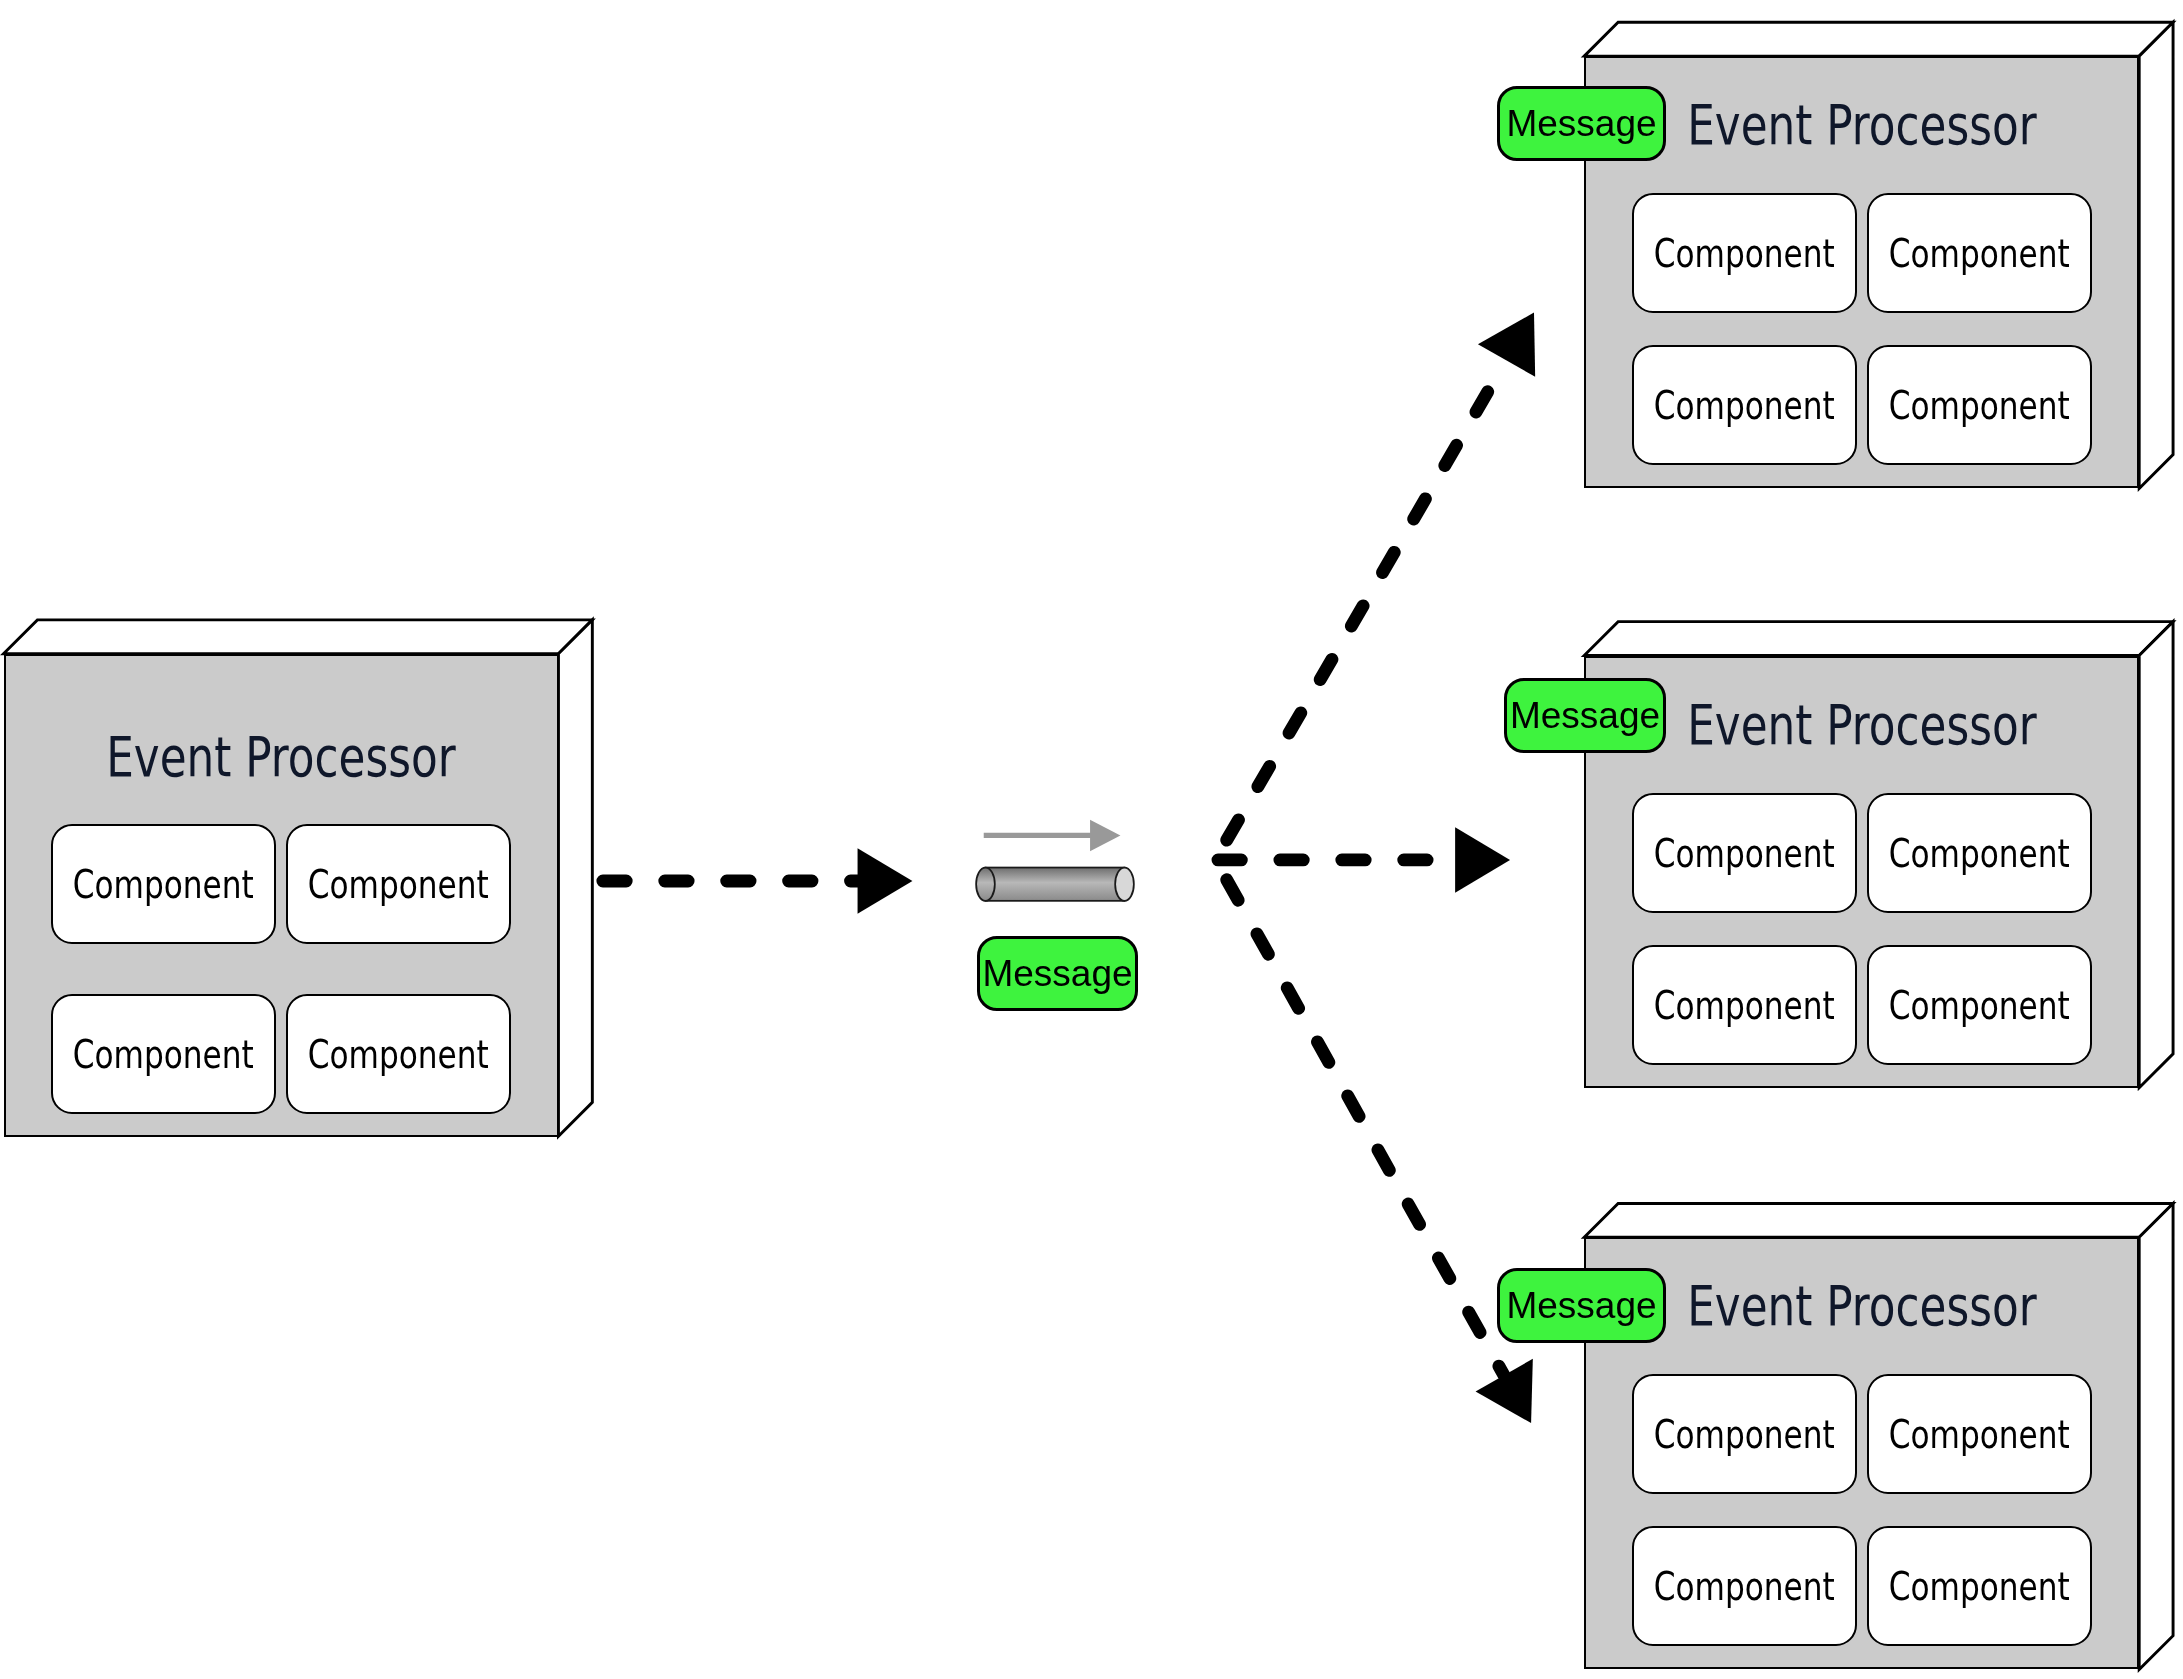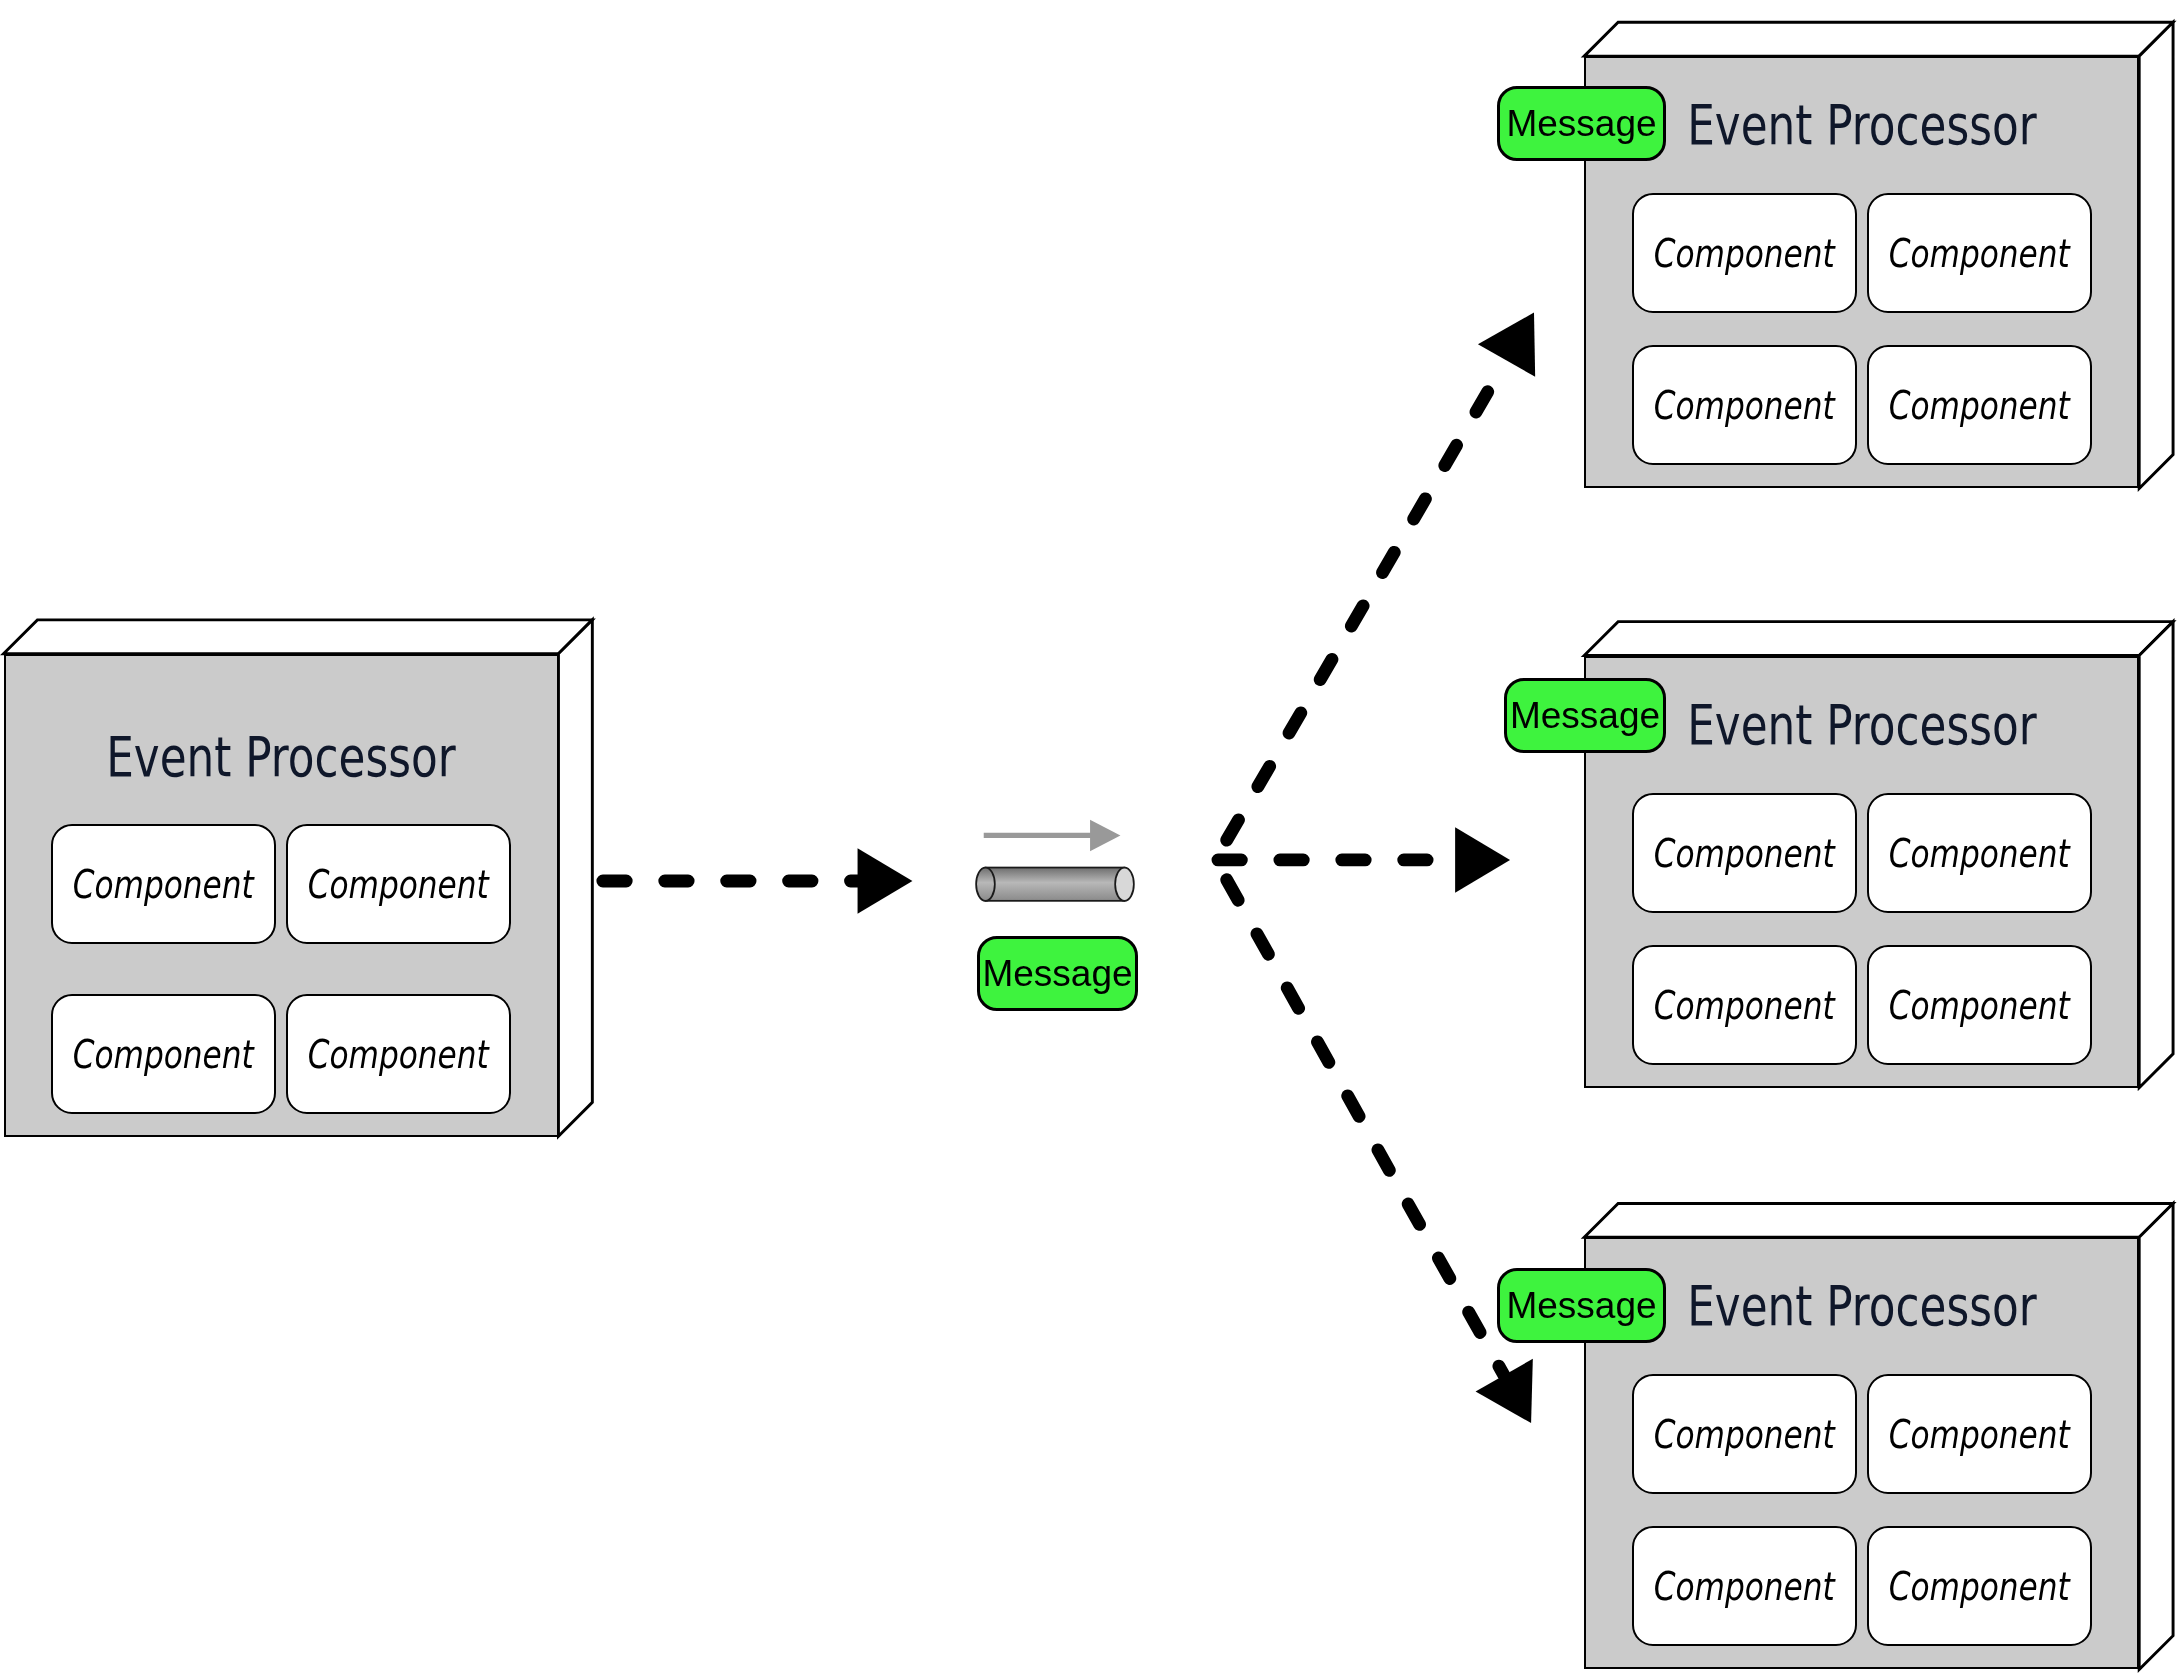--- a/index.html
+++ b/index.html
@@ -45,21 +45,20 @@
   }
   .proc-title>span{display:inline-block;transform:scaleX(0.78);}
   .proc-source .proc-title{margin-top:69px;}
   .proc-sub-top .proc-title,.proc-sub-mid .proc-title,.proc-sub-bot .proc-title{margin-top:35px;}
 
   .comp-grid{
     display:grid;
     grid-template-columns:225px 225px;
     column-gap:10px;
     justify-content:center;
-    font-style:italic;
   }
   .proc-source .comp-grid{margin-top:35px;row-gap:50px;}
   .proc-sub-top .comp-grid,.proc-sub-mid .comp-grid,.proc-sub-bot .comp-grid{margin-top:36px;row-gap:32px;}
 
   .component{
     height:120px;
     background:#ffffff;
     border:2.9px solid var(--outline);
     border-radius:21px;
     box-sizing:border-box;

